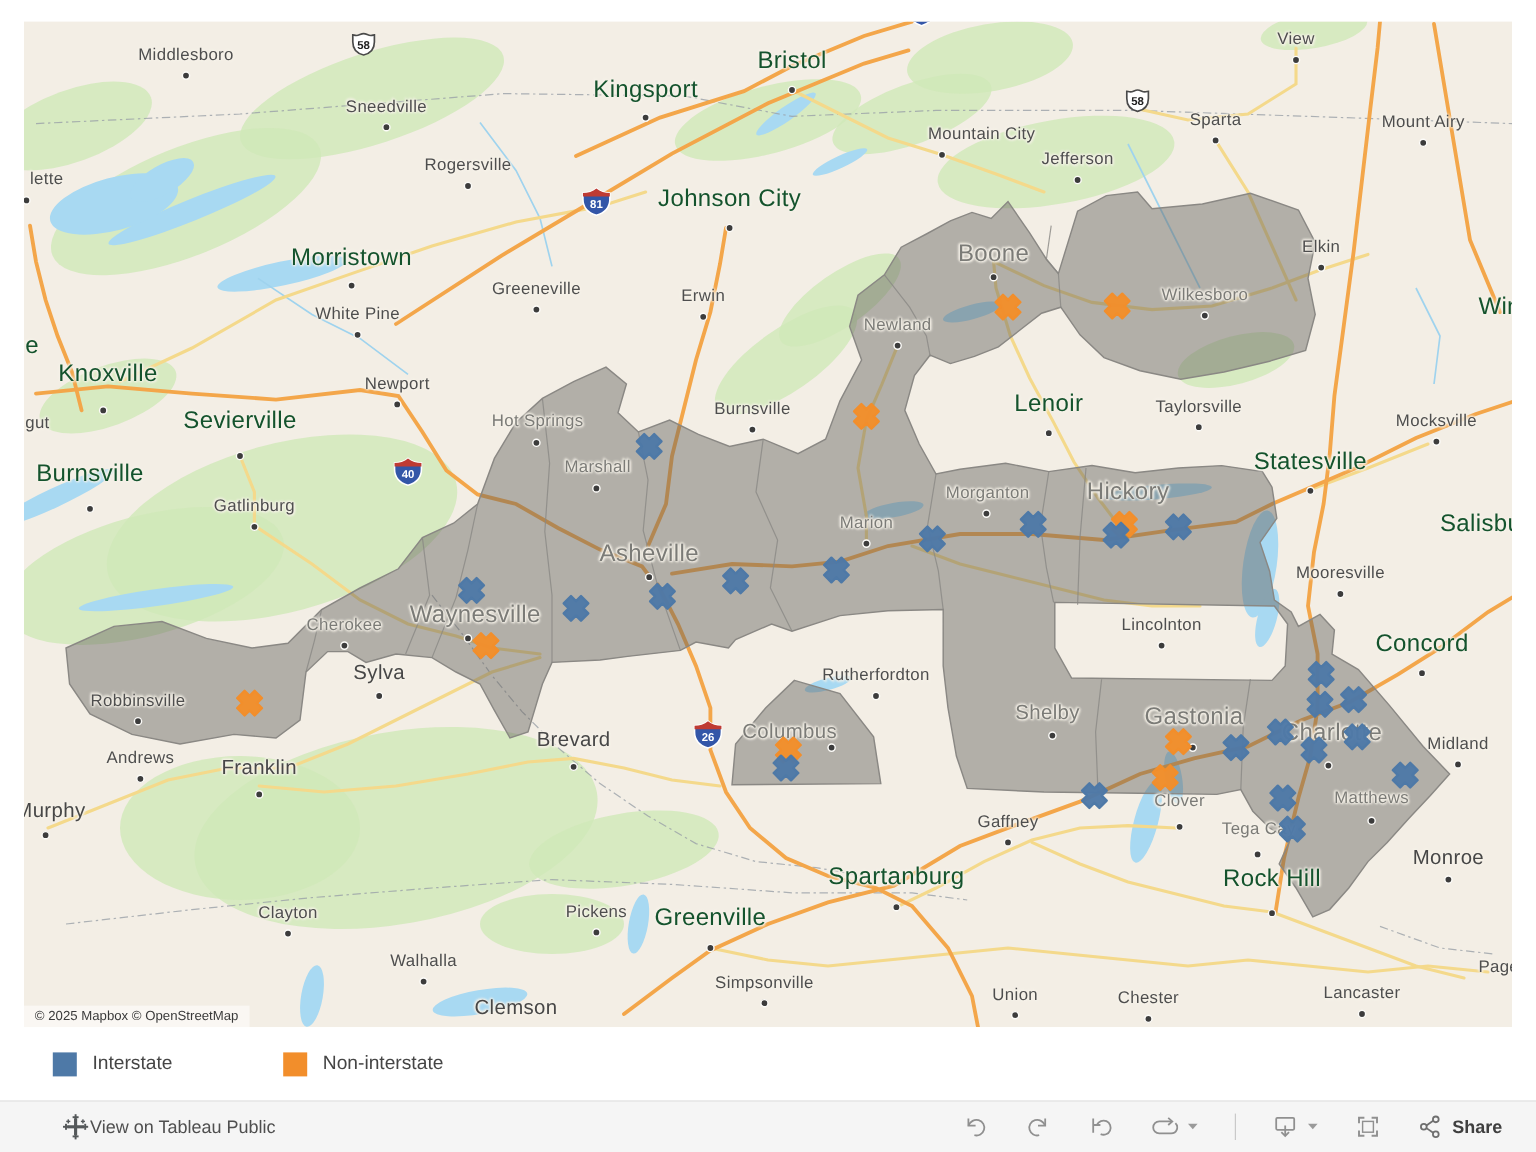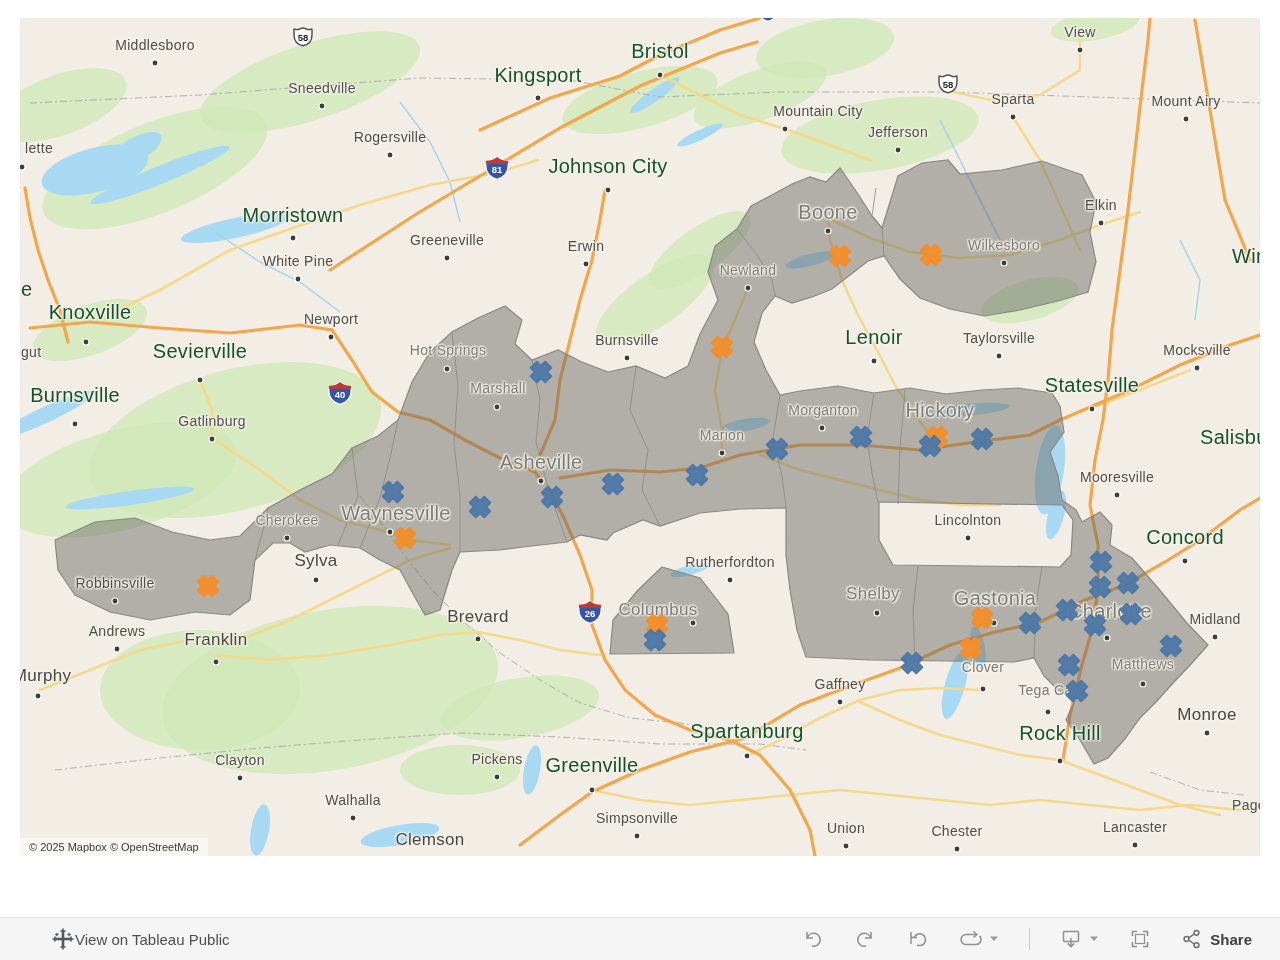--- a/index.html
+++ b/index.html
@@ -393,20 +393,30 @@
         <g transform="translate(1049,647) rotate(45)" cursor="pointer">
           <path d="M-10.2,-4.3 H-4.3 V-10.2 H4.3 V-4.3 H10.2 V4.3 H4.3 V10.2 H-4.3 V4.3 H-10.2 Z" fill="#4e79a7" stroke="#4e79a7" stroke-width="2" stroke-linejoin="round" fill-opacity="0.97"></path>
         </g>
         <g transform="translate(1057,673) rotate(45)" cursor="pointer">
           <path d="M-10.2,-4.3 H-4.3 V-10.2 H4.3 V-4.3 H10.2 V4.3 H4.3 V10.2 H-4.3 V4.3 H-10.2 Z" fill="#4e79a7" stroke="#4e79a7" stroke-width="2" stroke-linejoin="round" fill-opacity="0.97"></path>
         </g>
       </svg>
     <div class="attrib">© 2025 Mapbox  © OpenStreetMap</div>
   </div>
 
+  <div class="legend-row">
+    <div class="legend-item" style="left:24px">
+      <div class="legend-swatch" style="background: rgb(78, 121, 167);"></div>
+      <div class="legend-label">Interstate</div>
+    </div>
+    <div class="legend-item" style="left:216px">
+      <div class="legend-swatch" style="background: rgb(242, 142, 43);"></div>
+      <div class="legend-label">Non-interstate</div>
+    </div>
+  </div>
 
   <div class="toolbar">
     <div class="tb-left">
       <span class="icon">
         <svg width="22" height="22" viewBox="0 0 22 22" fill="#54585a">
           <rect x="9.7" y="4" width="2.6" height="14"></rect>
             <rect x="4" y="9.7" width="14" height="2.6"></rect>
           <rect x="10.2" y="0.5" width="1.6" height="5"></rect>
             <rect x="8.5" y="2.2" width="5" height="1.6"></rect>
           <rect x="10.2" y="16.5" width="1.6" height="5"></rect>

